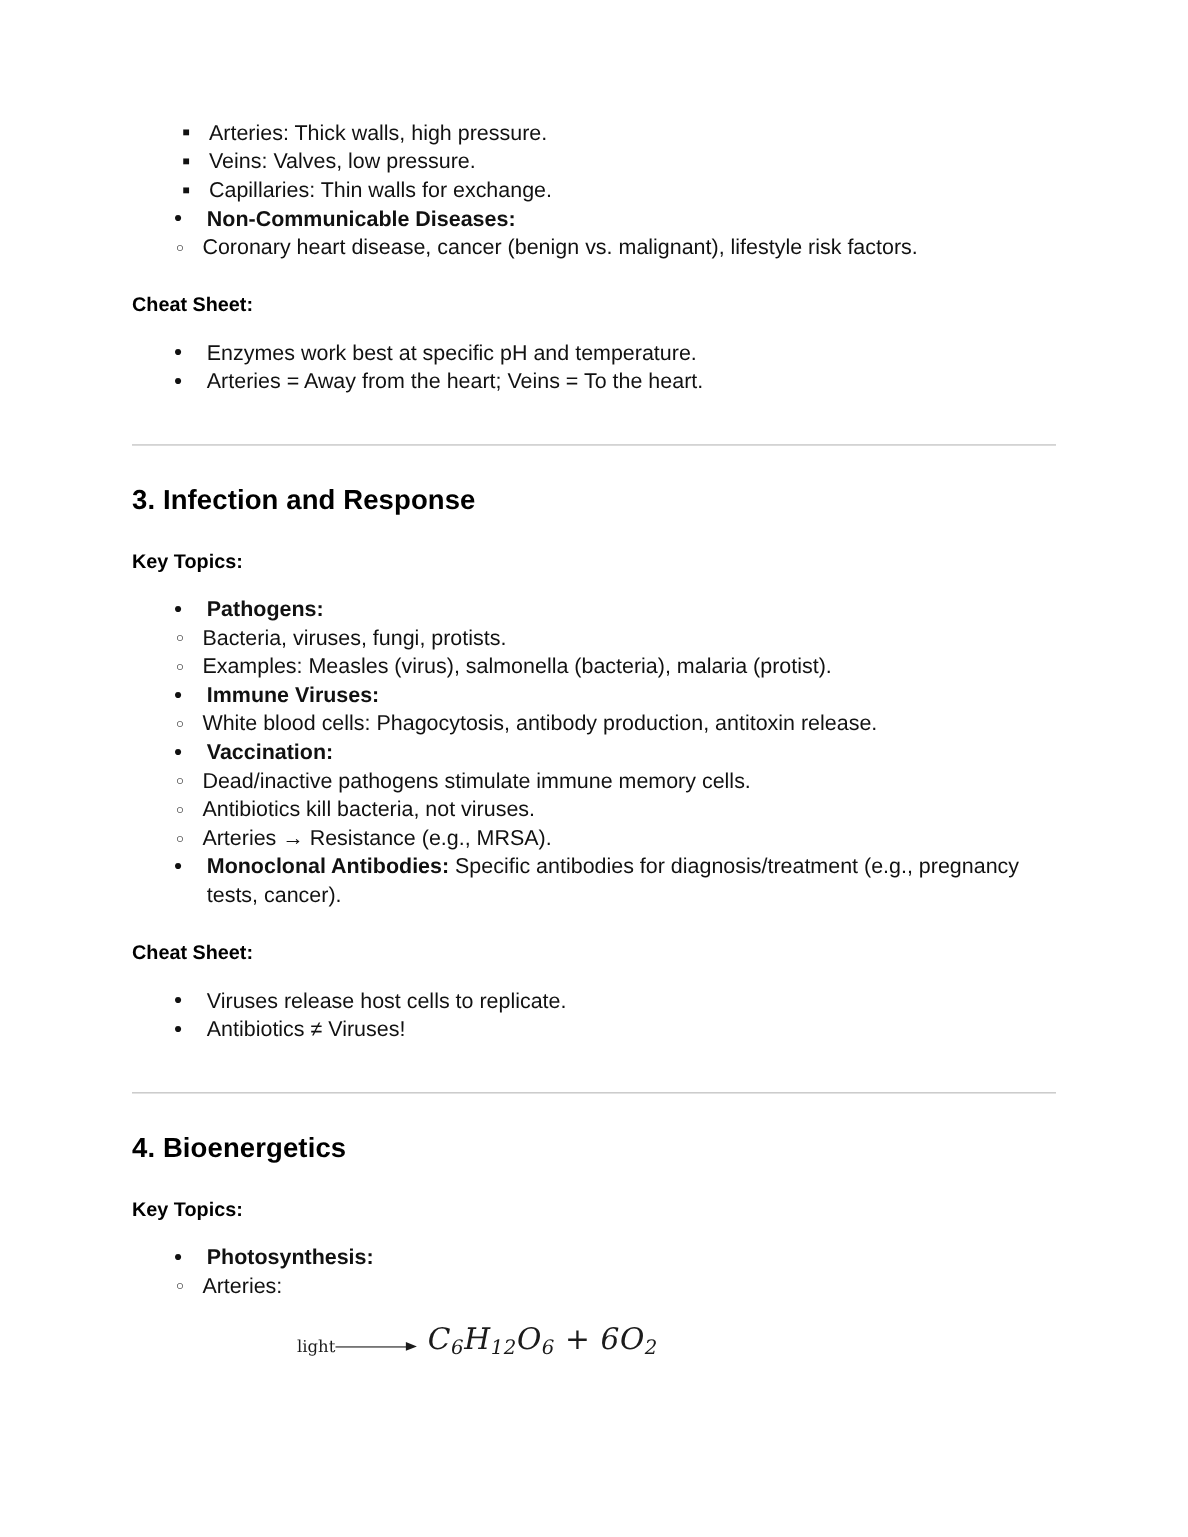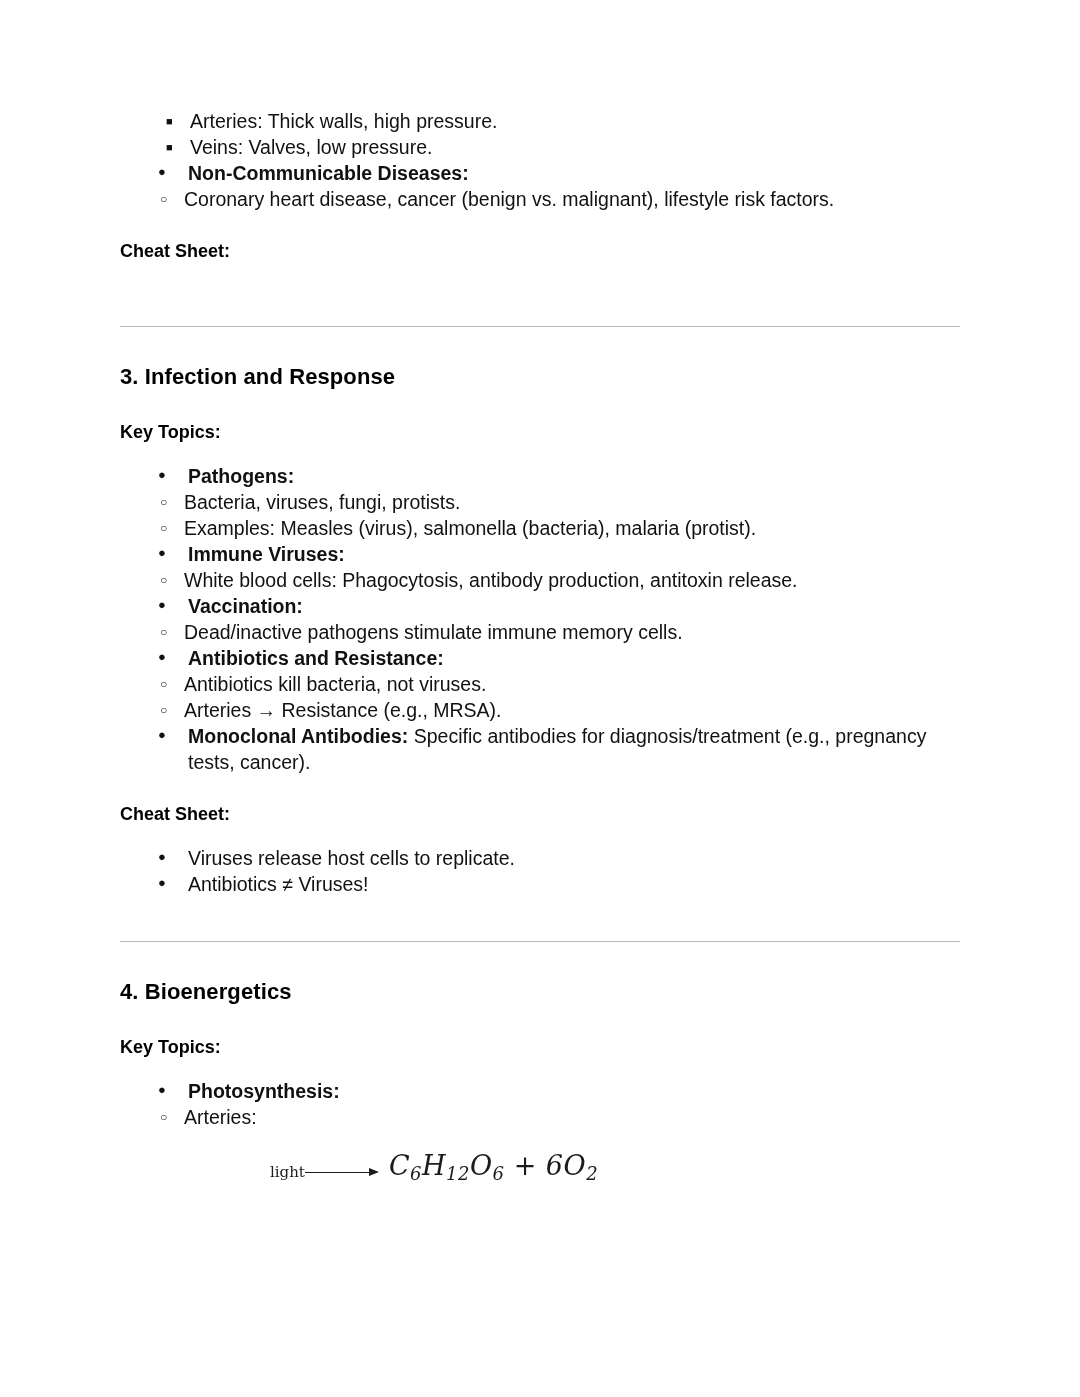--- a/index.html
+++ b/index.html
@@ -73,21 +73,21 @@
   .bold {
     font-weight: bold;
   }
   .section-label {
     font-weight: bold;
     font-size: 18px;
     line-height: 26px;
     margin: 0;
   }
   h2.heading {
-    font-size: 22px;
+    font-size: 25px;
     line-height: 32px;
     font-weight: bold;
     margin: 0;
     letter-spacing: 0.1px;
   }
   hr.divider {
     border: none;
     border-top: 1px solid #b7b7b7;
     margin: 0;
     width: 100%;
@@ -154,37 +154,42 @@
   }
 </style>
 </head>
 <body>
 
 <div class="page">
 
   <ul class="lvl3">
     <li>Arteries: Thick walls, high pressure.</li>
     <li>Veins: Valves, low pressure.</li>
+    <li>Capillaries: Thin walls for exchange.</li>
   </ul>
 
   <ul class="lvl1">
     <li>
       <span class="bold">Non-Communicable Diseases:</span>
     </li>
   </ul>
   <ul class="lvl2">
     <li>Coronary heart disease, cancer (benign vs. malignant), lifestyle risk factors.</li>
   </ul>
 
   <div class="spacer-md"></div>
 
   <p class="section-label">Cheat Sheet:</p>
 
   <div class="spacer-sm"></div>
 
+  <ul class="lvl1">
+    <li>Enzymes work best at specific pH and temperature.</li>
+    <li>Arteries = Away from the heart; Veins = To the heart.</li>
+  </ul>
 
   <div class="spacer-xl"></div>
 
   <hr class="divider">
 
   <div class="spacer-lg"></div>
 
   <h2 class="heading">3. Infection and Response</h2>
 
   <div class="spacer-md"></div>
@@ -214,25 +219,20 @@
 
   <ul class="lvl1">
     <li>
       <span class="bold">Vaccination:</span>
     </li>
   </ul>
   <ul class="lvl2">
     <li>Dead/inactive pathogens stimulate immune memory cells.</li>
   </ul>
 
-  <ul class="lvl1">
-    <li>
-      <span class="bold">Antibiotics and Resistance:</span>
-    </li>
-  </ul>
   <ul class="lvl2">
     <li>Antibiotics kill bacteria, not viruses.</li>
     <li>Arteries → Resistance (e.g., MRSA).</li>
   </ul>
 
   <ul class="lvl1">
     <li>
       <span class="bold">Monoclonal Antibodies:</span><span> Specific antibodies for diagnosis/treatment (e.g., pregnancy tests, cancer).</span>
     </li>
   </ul>

